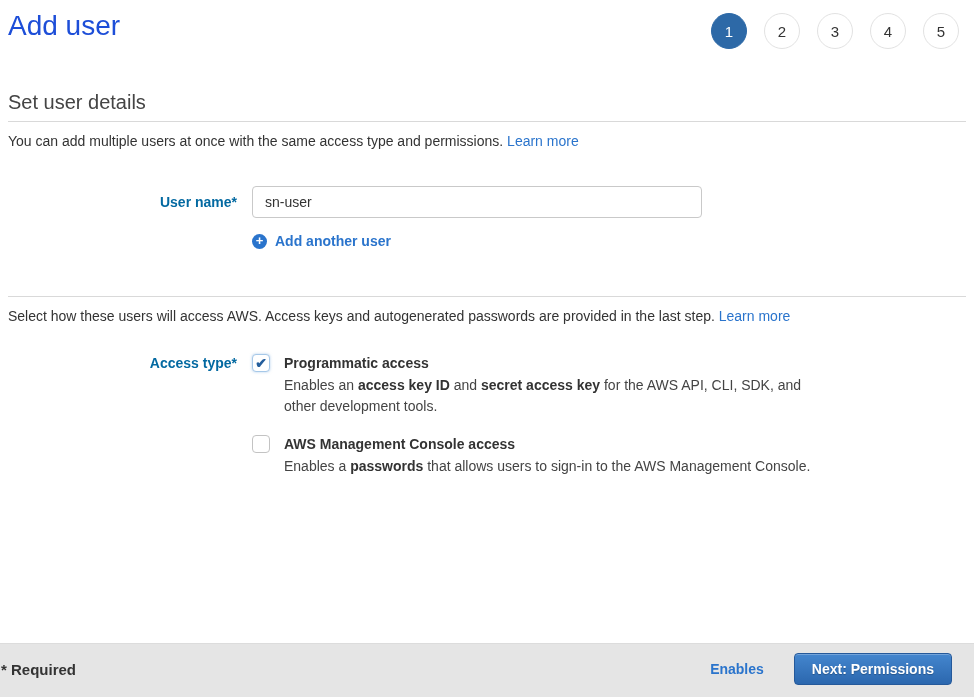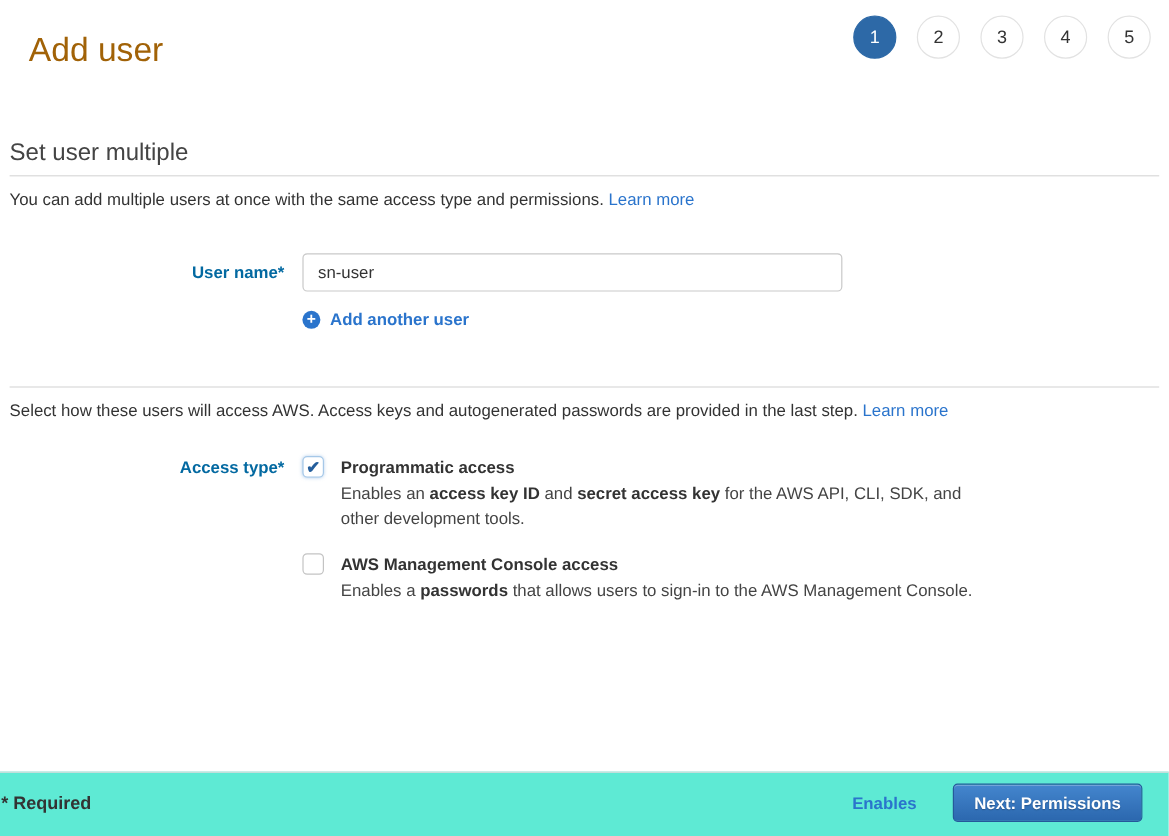--- a/index.html
+++ b/index.html
@@ -10,22 +10,22 @@
     font-family: "Liberation Sans", sans-serif;
     color: #333;
     overflow: hidden;
     position: relative;
   }
   .page { padding: 0 8px; }
 
   
   .header { display: flex; justify-content: space-between; align-items: flex-start; padding-top: 9px; }
   .page-title {
-    font-size: 28px; font-weight: 400; color: #a16207;
-    line-height: 33px; margin: 16px;
+    font-size: 28px; font-weight: 400; color: #1d4ed8;
+    line-height: 33px; margin: 0;
   }
   .steps { display: flex; gap: 17px; margin-top: 4px; margin-right: 7px; }
   .step {
     width: 36px; height: 36px; border-radius: 50%;
     border: 1px solid #e2e2e2; background: #fff; color: #333;
     display: flex; align-items: center; justify-content: center;
     font-size: 15px;
   }
   .step.active {
     background: var(--step-active-blue, #2d69a7);
@@ -94,21 +94,21 @@
   .option-title { font-weight: 700; color: #333; margin-bottom: 1px; }
   .option-desc { color: #444; }
   .option-desc b { color: #333; }
 
   
   .footer {
     position: absolute; left: 0; right: 0; bottom: 0;
     border-top: 1px solid #dcdcdc;
     padding: 9px 22px 12px 8px;
     display: flex; align-items: center; justify-content: space-between;
-    background: #5eead4;
+    background: #e5e5e5;
   }
   .required-note { font-size: 15px; font-weight: 700; color: #333; margin-left: -7px; }
   .footer-actions { display: flex; align-items: center; gap: 30px; }
   .cancel-link { font-size: 14px; font-weight: 700; color: var(--link-blue, #2a74cc); text-decoration: none; cursor: pointer; }
   .next-button {
     font-family: "Liberation Sans", sans-serif;
     font-size: 14px; font-weight: 700; color: #fff;
     background: linear-gradient(var(--button-top, #4486ce), var(--button-bottom, #2b67ae));
     border: 1px solid #25599a; border-radius: 4px;
     padding: 7px 17px; cursor: pointer;
@@ -126,21 +126,21 @@
     <div class="steps">
       <div class="step active">1</div>
       <div class="step">2</div>
       <div class="step">3</div>
       <div class="step">4</div>
       <div class="step">5</div>
     </div>
   </div>
 
   <div class="section-1">
-    <h2 class="section-heading">Set user multiple</h2>
+    <h2 class="section-heading">Set user details</h2>
     <hr class="rule">
     <p class="section-desc"><span>You can add multiple users at once with the same access type and permissions. </span><a class="link">Learn more</a></p>
 
     <div class="form-row">
       <div class="label-col">User name*</div>
       <input class="name-input" type="text" value="sn-user" style="">
     </div>
 
     <a class="add-another">
       <span class="plus-icon">+</span>

